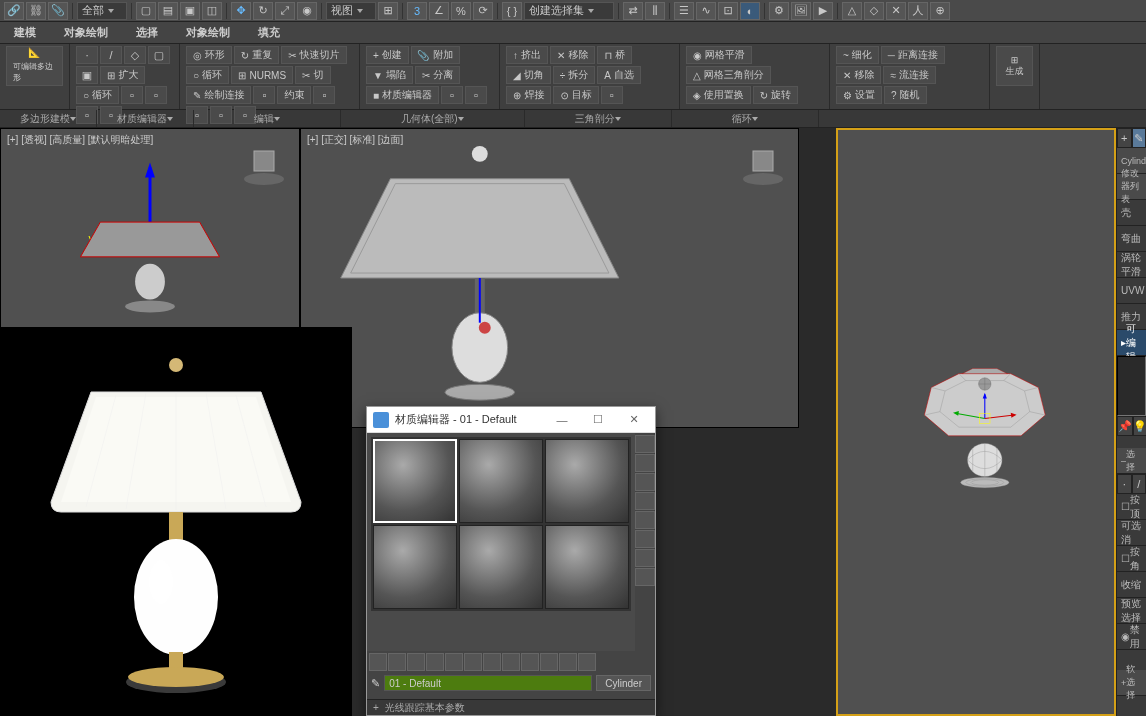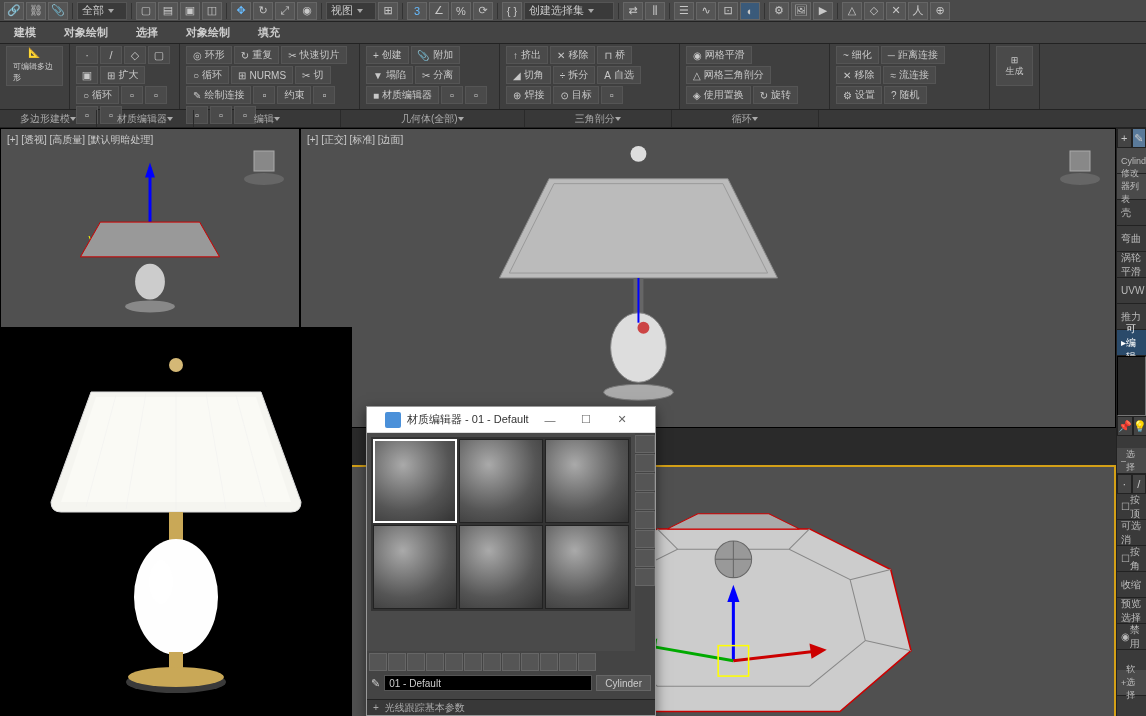--- a/index.html
+++ b/index.html
@@ -26,57 +26,57 @@
 
 .tab-row { height: 18px; background: #383838; display: flex; align-items: center; border-bottom: 1px solid #222; }
 .tab-item { padding: 0 20px; height: 100%; display: flex; align-items: center; cursor: pointer; color: #aaa; font-size: 10px; border-right: 1px solid #2a2a2a; }
 
 
 .main-area { display: flex; height: calc(100% - 128px); }
 .viewports { flex: 1; display: flex; position: relative; background: #2a2a2a; }
 .viewport-left { width: 300px; display: flex; flex-direction: column; }
 .viewport-tl { flex: 1; background: #505050; border: 1px solid #000; position: relative; }
 .viewport-bl { height: 370px; background: #000; border: 1px solid #000; position: relative; }
-.viewport-right { flex: 1; display: flex; flex-direction: column; gap: 37px; }
+.viewport-right { flex: 1; display: flex; flex-direction: row; gap: 37px; }
 .viewport-tr { height: 300px; background: #505050; border: 1px solid #000; position: relative; }
 .viewport-br { flex: 1; background: #505050; border: 2px solid #d4a017; position: relative; }
 .viewport-label { position: absolute; top: 4px; left: 6px; color: #ccc; font-size: 10px; z-index: 5; }
 .viewcube { position: absolute; top: 10px; right: 10px; width: 50px; height: 50px; z-index: 5; }
 
 
 .right-panel { width: 30px; background: #3a3a3a; border-left: 1px solid #222; display: flex; flex-direction: column; }
 .right-tab { height: 26px; border-bottom: 1px solid #222; display: flex; align-items: center; padding: 0 4px; cursor: pointer; font-size: 10px; color: #bbb; }
 .right-tab.header { background: #4a4a4a; font-size: 9px; }
 .right-tab.blue { background: #2a4a6a; color: #fff; }
 .right-header-tabs { display: flex; height: 20px; }
 .right-header-tab { flex: 1; background: #444; border: 1px solid #222; display: flex; align-items: center; justify-content: center; cursor: pointer; }
 
 
 .ref-image { position: absolute; left: 0; top: 327px; width: 352px; height: 389px; background: #000; z-index: 20; display: flex; align-items: center; justify-content: center; }
 
 
 .mat-editor { position: absolute; left: 366px; top: 406px; width: 290px; height: 310px; background: #f0f0f0; border: 1px solid #999; z-index: 30; box-shadow: 0 4px 12px rgba(0,0,0,0.5); display: flex; flex-direction: column; }
-.mat-title { height: 26px; background: #fff; display: flex; align-items: center; padding: 0 18px; gap: 6px; border-bottom: 1px solid #ddd; }
+.mat-title { height: 26px; background: #fff; display: flex; align-items: center; padding: 0 6px; gap: 6px; border-bottom: 1px solid #ddd; }
 .mat-title-icon { width: 16px; height: 16px; background: #4a90d9; border-radius: 2px; }
 .mat-title-text { flex: 1; font-size: 11px; color: #333; }
 .mat-win-btn { width: 30px; height: 22px; display: flex; align-items: center; justify-content: center; cursor: pointer; color: #666; }
 .mat-menu { height: 22px; background: #fff; display: flex; align-items: center; padding: 0 4px; border-bottom: 1px solid #ddd; }
 .mat-menu-item { padding: 0 8px; font-size: 11px; color: #333; cursor: pointer; }
 .mat-body { flex: 1; background: #4a4a4a; display: flex; }
 .mat-slots { flex: 1; padding: 4px; }
 .mat-grid { display: grid; grid-template-columns: repeat(3, 1fr); gap: 2px; background: #333; padding: 2px; }
 .mat-slot { aspect-ratio: 1; background: radial-gradient(circle at 35% 30%, #aaa, #555 60%, #333); border: 1px solid #222; cursor: pointer; }
 .mat-slot.selected { border: 2px solid #fff; }
 .mat-side { width: 20px; background: #444; display: flex; flex-direction: column; gap: 1px; padding: 2px 0; }
 .mat-side-btn { height: 18px; background: #555; border: 1px solid #666; cursor: pointer; }
 .mat-bottom { height: 48px; background: #444; display: flex; flex-direction: column; }
 .mat-toolbar { height: 22px; display: flex; align-items: center; gap: 1px; padding: 0 2px; }
 .mat-tb-btn { width: 18px; height: 18px; background: #555; border: 1px solid #666; cursor: pointer; }
 .mat-name-row { height: 20px; display: flex; align-items: center; gap: 4px; padding: 0 4px; }
-.mat-name-input { flex: 1; height: 16px; background: #000000; border: 1px solid #555; color: #ccc; padding: 0 4px; font-size: 10px; }
+.mat-name-input { flex: 1; height: 16px; background: #4d7c0f; border: 1px solid #555; color: #ccc; padding: 0 4px; font-size: 10px; }
 .mat-type-btn { height: 16px; padding: 0 8px; background: #555; border: 1px solid #666; color: #ccc; font-size: 10px; cursor: pointer; }
 .mat-footer { height: 16px; background: #383838; display: flex; align-items: center; padding: 0 6px; font-size: 10px; color: #aaa; border-top: 1px solid #222; }
 
 
 .lamp-svg { width: 100%; height: 100%; }
 
 .chevron { width: 0; height: 0; border-left: 3px solid transparent; border-right: 3px solid transparent; border-top: 4px solid #aaa; display: inline-block; }
 </style>
 </head>
 <body>

